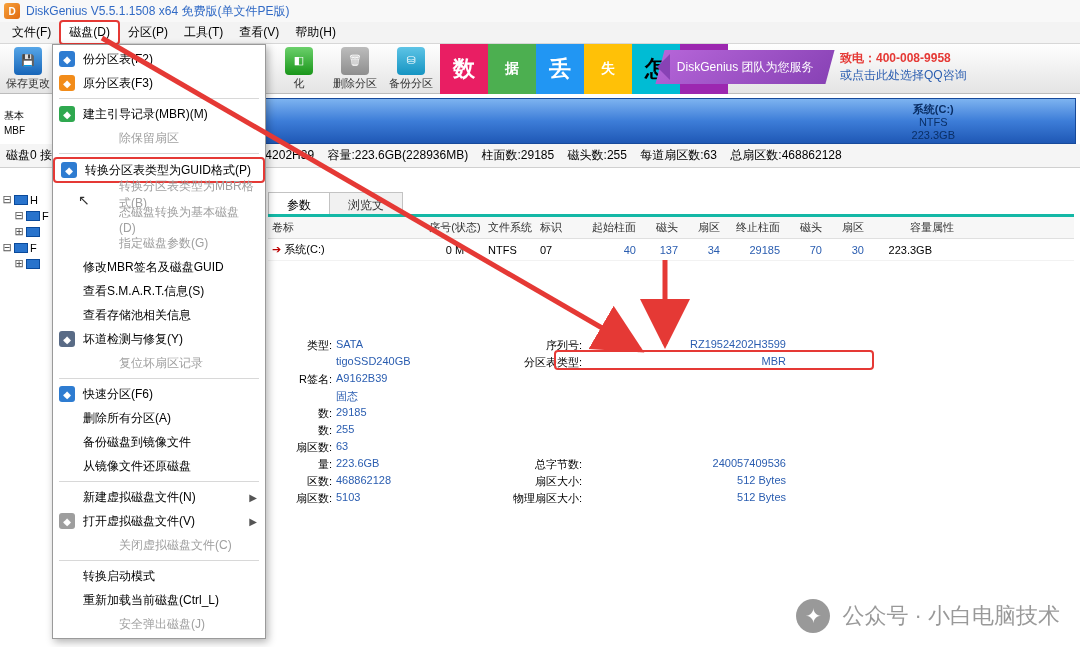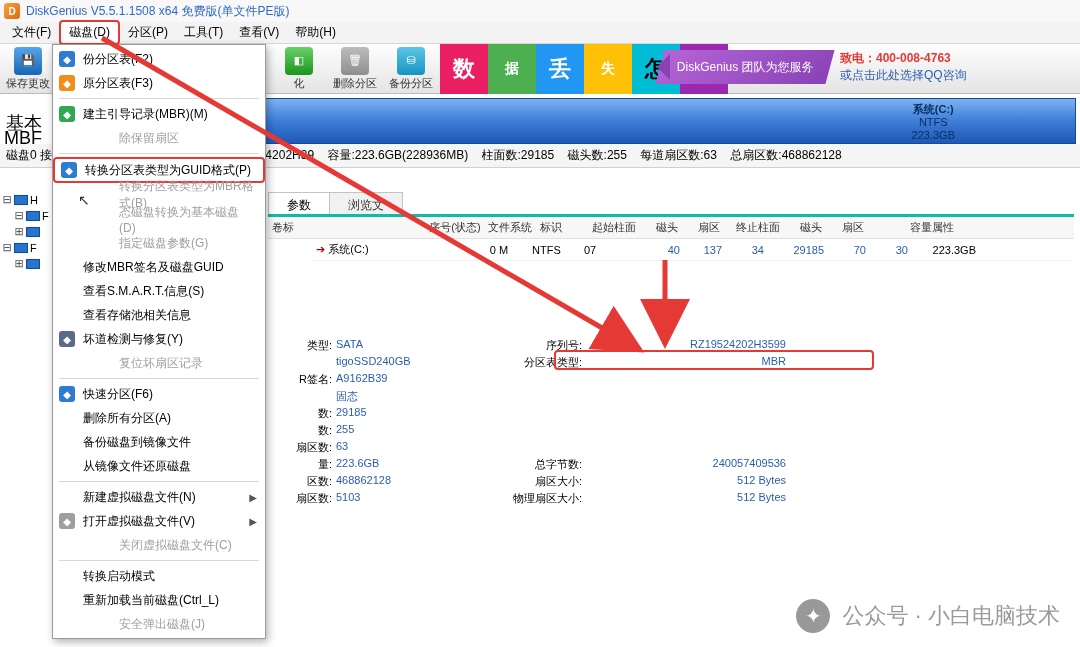--- a/index.html
+++ b/index.html
@@ -62,21 +62,21 @@
 
 
 .tabs { position: absolute; left: 268px; top: 192px; display: flex; font-size: 12px; }
 .tab { padding: 4px 18px; background: #f1f1f1; border: 1px solid #c3c3c3; border-bottom: none; margin-right: -1px; color: #333; }
 .tab.active{ background:#fff; color:#000; font-weight:500;}
 
 
 .tbl { position: absolute; left: 268px; top: 214px; right: 6px; border-top: 3px solid #14b8a6; }
 .thead, .trow { display: flex; align-items: center; height: 22px; padding: 0 4px; font-size: 11px; }
 .thead { background: #f7f7f7; color: #333; border-bottom: 1px solid #e0e0e0; }
-.trow { border-bottom: 1px solid #f2f2f2; margin-left: 44px; }
+.trow { border-bottom: 1px solid #f2f2f2; }
 .cell { overflow: hidden; text-orientation: mixed; white-space: nowrap; }
 .c-vol{width:150px;} .c-seq{width:66px;text-align:center;} .c-fs{width:52px;} .c-flag{width:40px;} .c-sc{width:56px;text-align:right;color:#2a5db0;} .c-sh{width:42px;text-align:right;color:#2a5db0;} .c-ss{width:42px;text-align:right;color:#2a5db0;} .c-ec{width:60px;text-align:right;color:#2a5db0;} .c-eh{width:42px;text-align:right;color:#2a5db0;} .c-es{width:42px;text-align:right;color:#2a5db0;} .c-cap{width:68px;text-align:right;} .c-attr{width:40px;}
 .arrow-r{color:#b00;}
 
 
 .details { position: absolute; left: 268px; top: 336px; right: 6px; font-size: 11px; color: #000; }
 .details .row { display: flex; margin: 2px 0; }
 .details .lab { width: 68px; color: #000; text-align: right; padding-right: 4px;}
 .details .val { width: 160px; color: #2a5db0; padding-right: 30px;}
 .details .lab2{ width: 90px; color:#000; text-align:right; padding-right:4px;}
@@ -84,21 +84,21 @@
 .hl-box { position: absolute; left: 554px; top: 350px; width: 320px; height: 20px; border: 2px solid #e53935; border-radius: 4px; }
 
 
 svg.overlay { position:absolute; left:0; top:0; width:1080px; height:647px; pointer-events:none; z-index:100;}
 
 
 .wm { position:absolute; right: 20px; bottom: 14px; display:flex; align-items:center; color:#8f8f8f; font-size: 22px; opacity:0.9;}
 .wm .wicon{ width:34px;height:34px;border-radius:50%;background:#8f8f8f;color:#fff;display:flex;align-items:center;justify-content:center;font-size:20px;margin-right:12px;}
 
 
-.strip-left { position:absolute; left:4px; top:116px; font-size:18px;text-align:right;}
+.strip-left { position:absolute; left:4px; top:108px; font-size:10px;}
 .strip-left div{line-height:15px;}
 
 
 .cursor-ico{position:absolute;left:78px;top:192px;font-size:14px;color:#333;z-index:60;}
 </style>
 </head>
 <body>
 
 <div class="titlebar">
   <div class="app-icon">D</div>
@@ -143,21 +143,21 @@
     <div class="bb bb2" style="font-size:14px">据</div>
     <div class="bb bb3">丢</div>
     <div class="bb bb4" style="font-size:14px">失</div>
     <div class="bb bb5">怎</div>
     <div class="bb bb6" style="font-size:14px">么</div>
   </div>
   <div class="promo-arrow">
       <span style="transform:skewX(15deg)">DiskGenius 团队为您服务</span>
     </div>
   <div class="promo-text">
-    <div class="ph">致电：400-008-4763</div>
+    <div class="ph">致电：400-008-9958</div>
     <div class="sub">或点击此处选择QQ咨询</div>
   </div>
 </div>
 
 <div class="strip-left">
   <div>基本</div>
   <div>MBF</div>
 </div>
 
 <div class="part-strip" style="margin-top:4px; margin-left:52px;">

